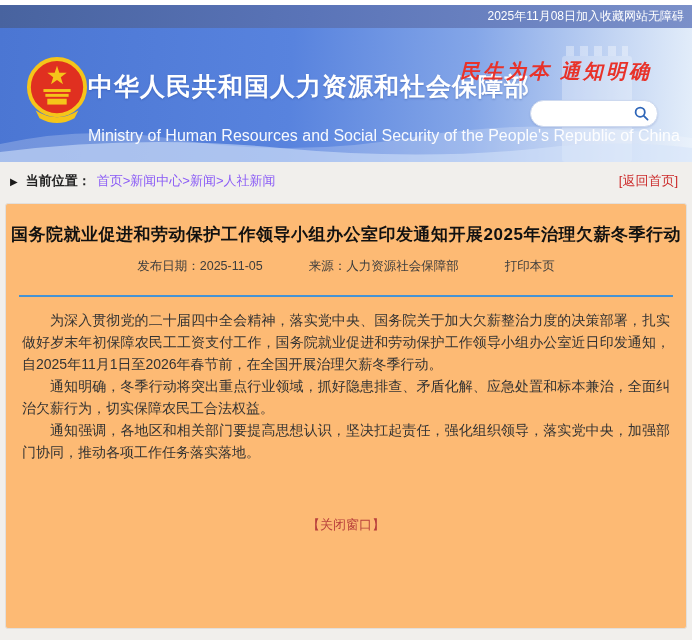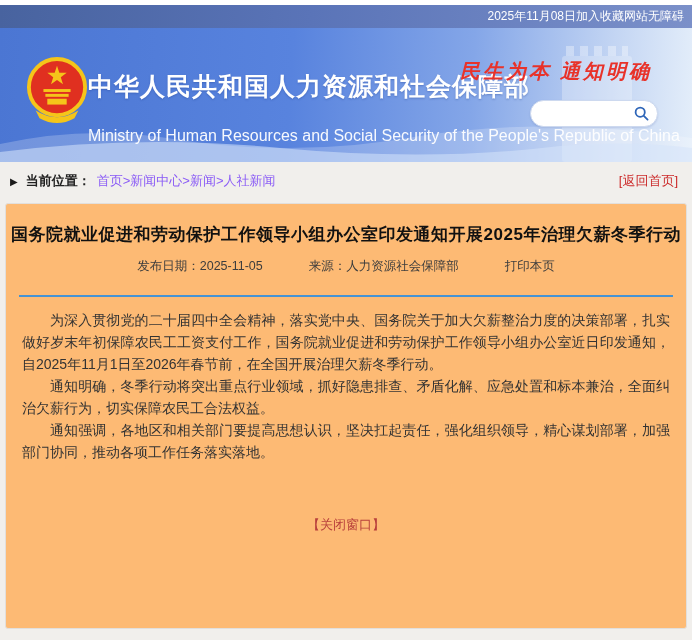--- a/index.html
+++ b/index.html
@@ -154,19 +154,19 @@
     <span><span>发布日期：</span><span>2025-11-05</span></span>
     <span><span>来源：</span><span>人力资源社会保障部</span></span>
     <a class="print">打印本页</a>
   </div>
 
   <div class="divider"></div>
 
   <div class="content">
     <p>为深入贯彻党的二十届四中全会精神，落实党中央、国务院关于加大欠薪整治力度的决策部署，扎实做好岁末年初保障农民工工资支付工作，国务院就业促进和劳动保护工作领导小组办公室近日印发通知，自2025年11月1日至2026年春节前，在全国开展治理欠薪冬季行动。</p>
     <p>通知明确，冬季行动将突出重点行业领域，抓好隐患排查、矛盾化解、应急处置和标本兼治，全面纠治欠薪行为，切实保障农民工合法权益。</p>
-    <p>通知强调，各地区和相关部门要提高思想认识，坚决扛起责任，强化组织领导，精心谋划部署，加强部门协同，推动各项工作任务落实落地。</p>
+    <p>通知强调，各地区和相关部门要提高思想认识，坚决扛起责任，强化组织领导，落实党中央，加强部门协同，推动各项工作任务落实落地。</p>
   </div>
 
   <div class="close-row">
     <a class="close-link">【关闭窗口】</a>
   </div>
 </div>
 
 </body></html>

